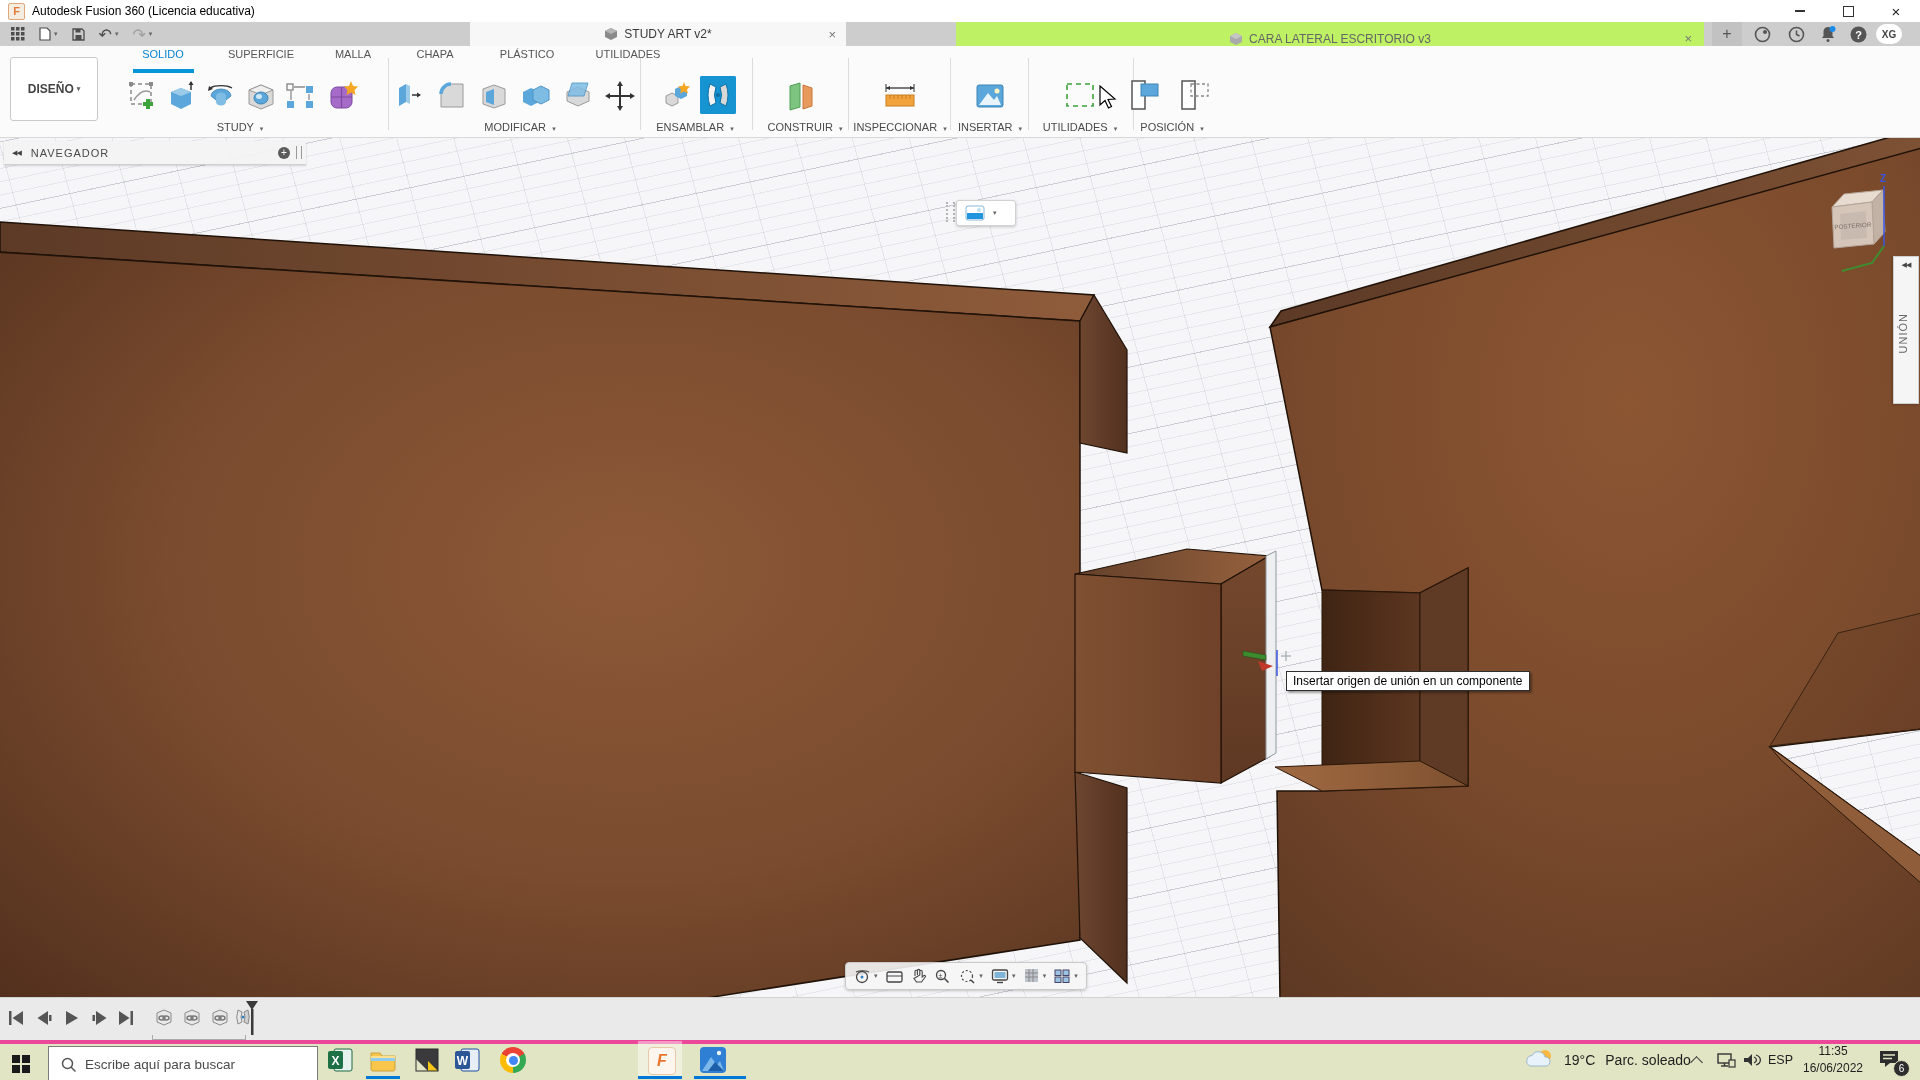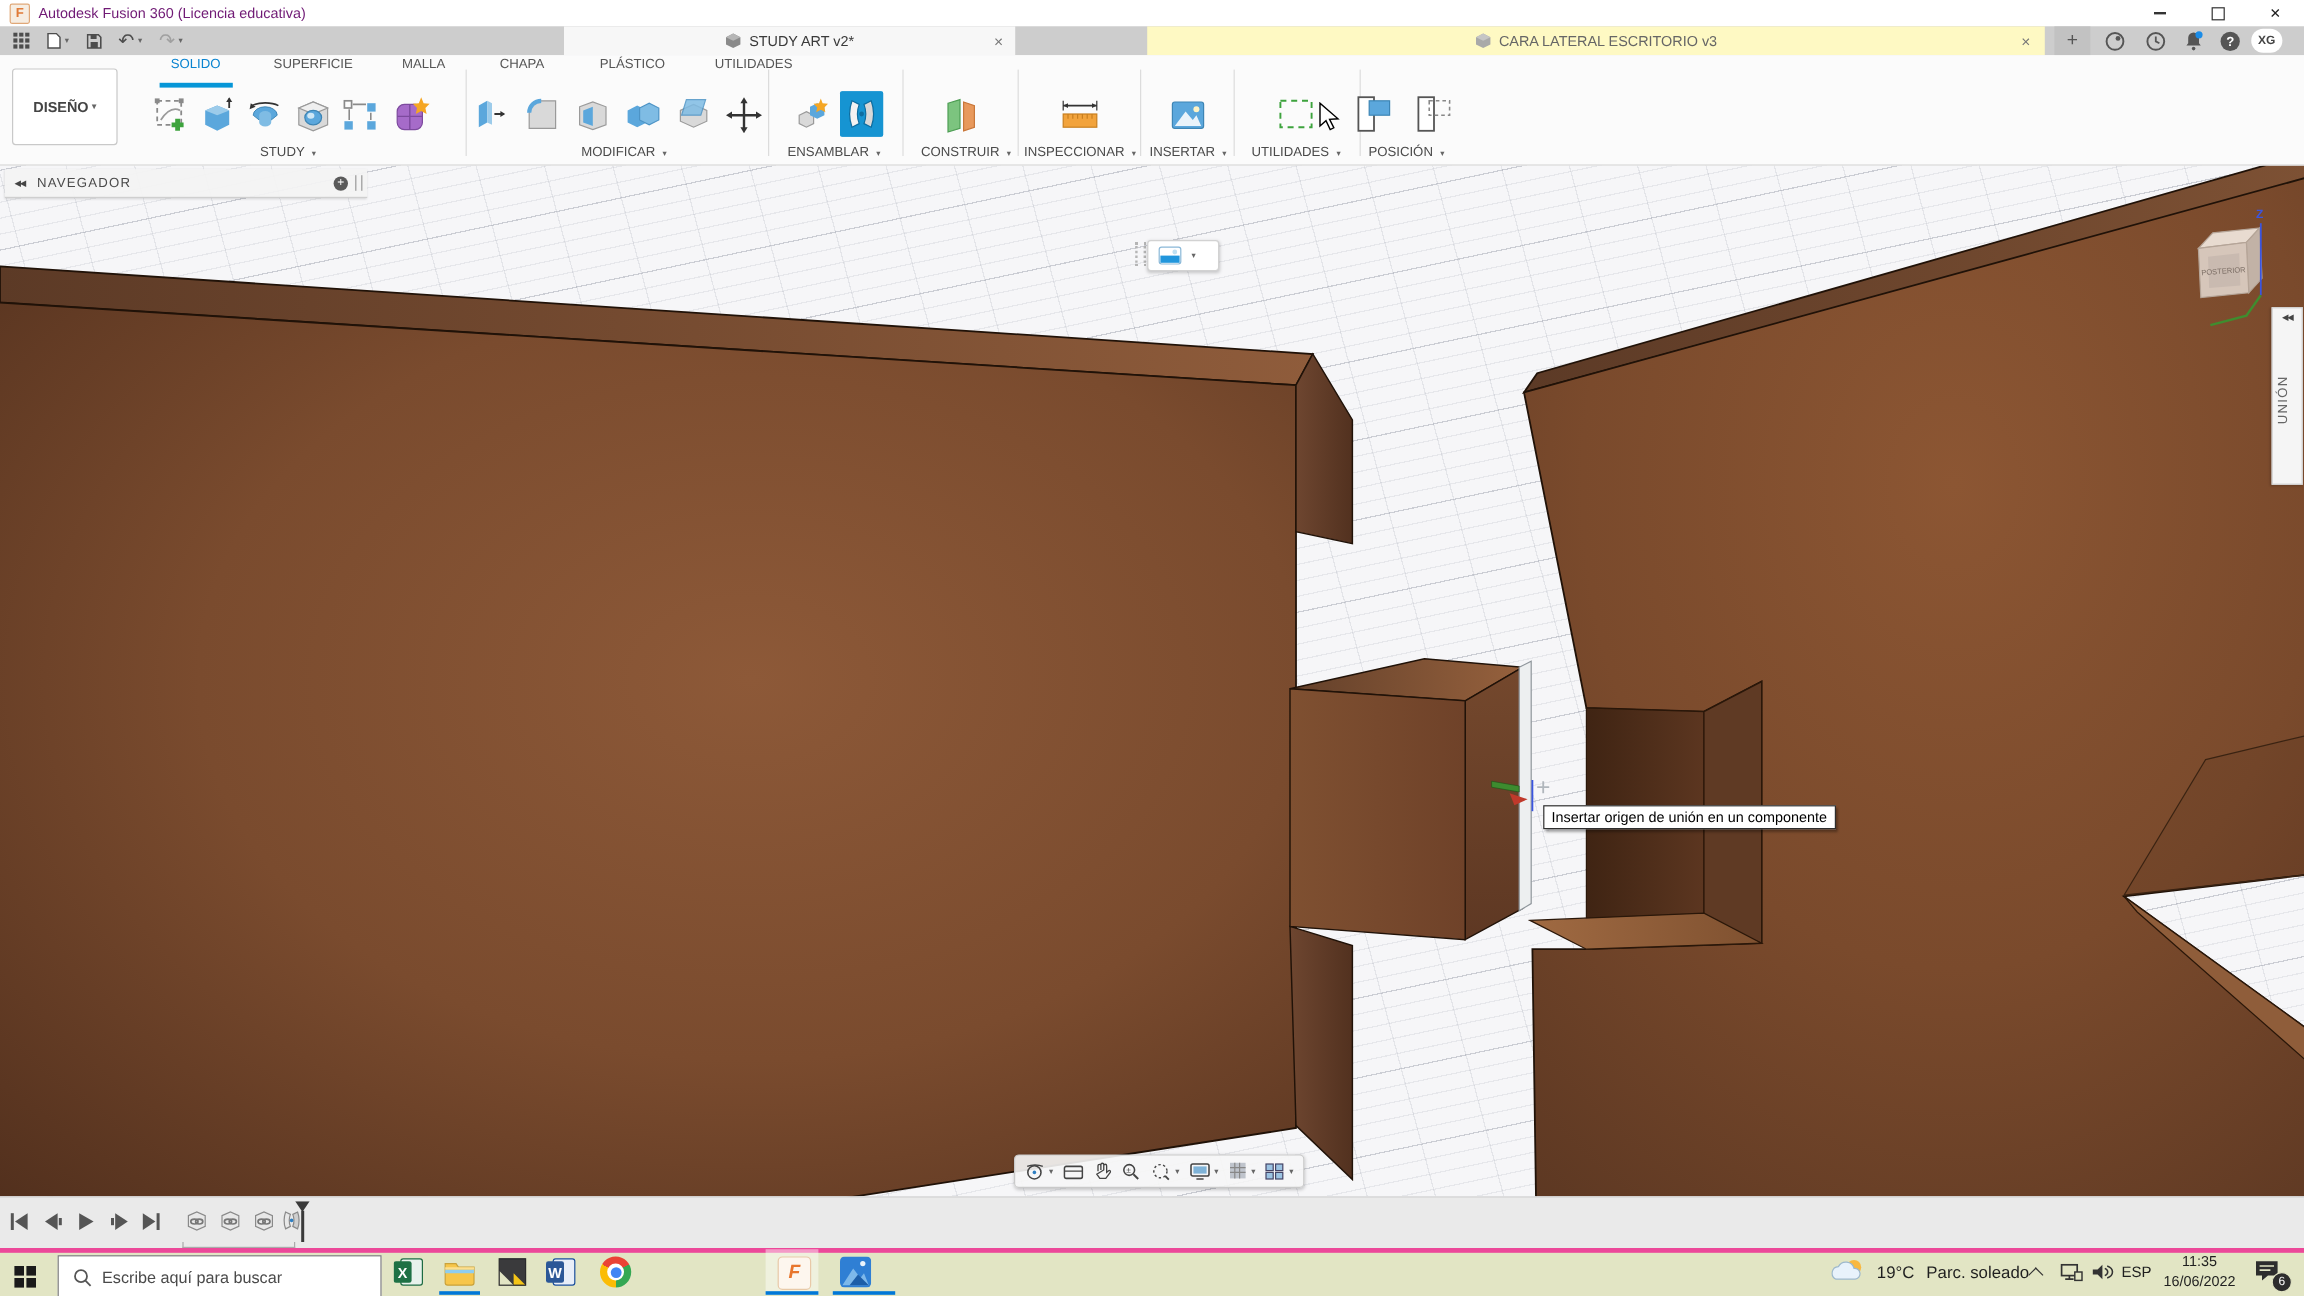--- a/index.html
+++ b/index.html
@@ -5,33 +5,33 @@
   html,body{margin:0;padding:0;background:#222;}
   .screen{position:relative;width:1920px;height:1080px;overflow:hidden;
     font-family:"Liberation Sans",sans-serif;background:#f6f6f8;}
   .abs{position:absolute;}
   
   .titlebar{position:absolute;left:0;top:0;width:1920px;height:22px;background:#ffffff;
     border-bottom:1px solid #e3e3e3;display:flex;align-items:center;}
   .applogo{position:absolute;left:8px;top:3px;width:15px;height:15px;background:#f6ede2;
     border:1px solid #e0a878;border-radius:2px;color:#e07b39;font-weight:bold;font-size:11px;
     text-align:center;line-height:14px;}
-  .apptitle{position:absolute;left:32px;top:4px;font-size:12px;color:#701a75;}
+  .apptitle{position:absolute;left:32px;top:4px;font-size:12px;color:#000000;}
   .winbtn{position:absolute;top:0;width:48px;height:22px;display:flex;align-items:center;justify-content:center;color:#333;}
   .minglyph{width:10px;height:1.5px;background:#333;}
   .maxglyph{width:9px;height:9px;border:1.5px solid #333;}
   .closeglyph{font-size:15px;line-height:15px;color:#222;}
   
   .tabstrip{position:absolute;left:0;top:22px;width:1920px;height:24px;background:#cdcdcd;}
   .qat{position:absolute;top:22px;height:24px;display:flex;align-items:center;color:#4d4d4d;}
   .qicon{margin:0 7px;display:flex;align-items:center;font-size:13px;color:#4d4d4d;}
   .caret-sm{font-size:7px;margin-left:3px;color:#666;}
   .doctab{position:absolute;top:22px;height:24px;display:flex;align-items:center;justify-content:center;font-size:12px;}
   .tab-active{background:#f7f7f7;color:#3a3a3a;}
-  .tab-inactive{background:#fef9c3;color:#666;}
+  .tab-inactive{background:#bef264;color:#666;align-items:flex-end;}
   .tabclose{position:absolute;font-size:13px;color:#777;}
   .cubeico{display:inline-block;margin-right:6px;}
   .rightico{position:absolute;top:22px;width:24px;height:24px;display:flex;align-items:center;justify-content:center;color:#555;}
   .avatar{position:absolute;top:24px;width:26px;height:20px;background:#fff;border-radius:10px;
     font-size:10px;color:#444;display:flex;align-items:center;justify-content:center;font-weight:bold;}
   
   .ribbon{position:absolute;left:0;top:46px;width:1920px;height:91px;background:#fbfbfb;border-bottom:1px solid #d8d8d8;}
   .wsbtn{position:absolute;left:10px;top:11px;width:86px;height:62px;background:#fff;border:1px solid #c9c9c9;
     border-radius:3px;display:flex;align-items:center;justify-content:center;font-size:12px;font-weight:bold;color:#444;}
   .envtab{position:absolute;top:2px;transform:translateX(-50%);font-size:11px;color:#555;white-space:nowrap;}

